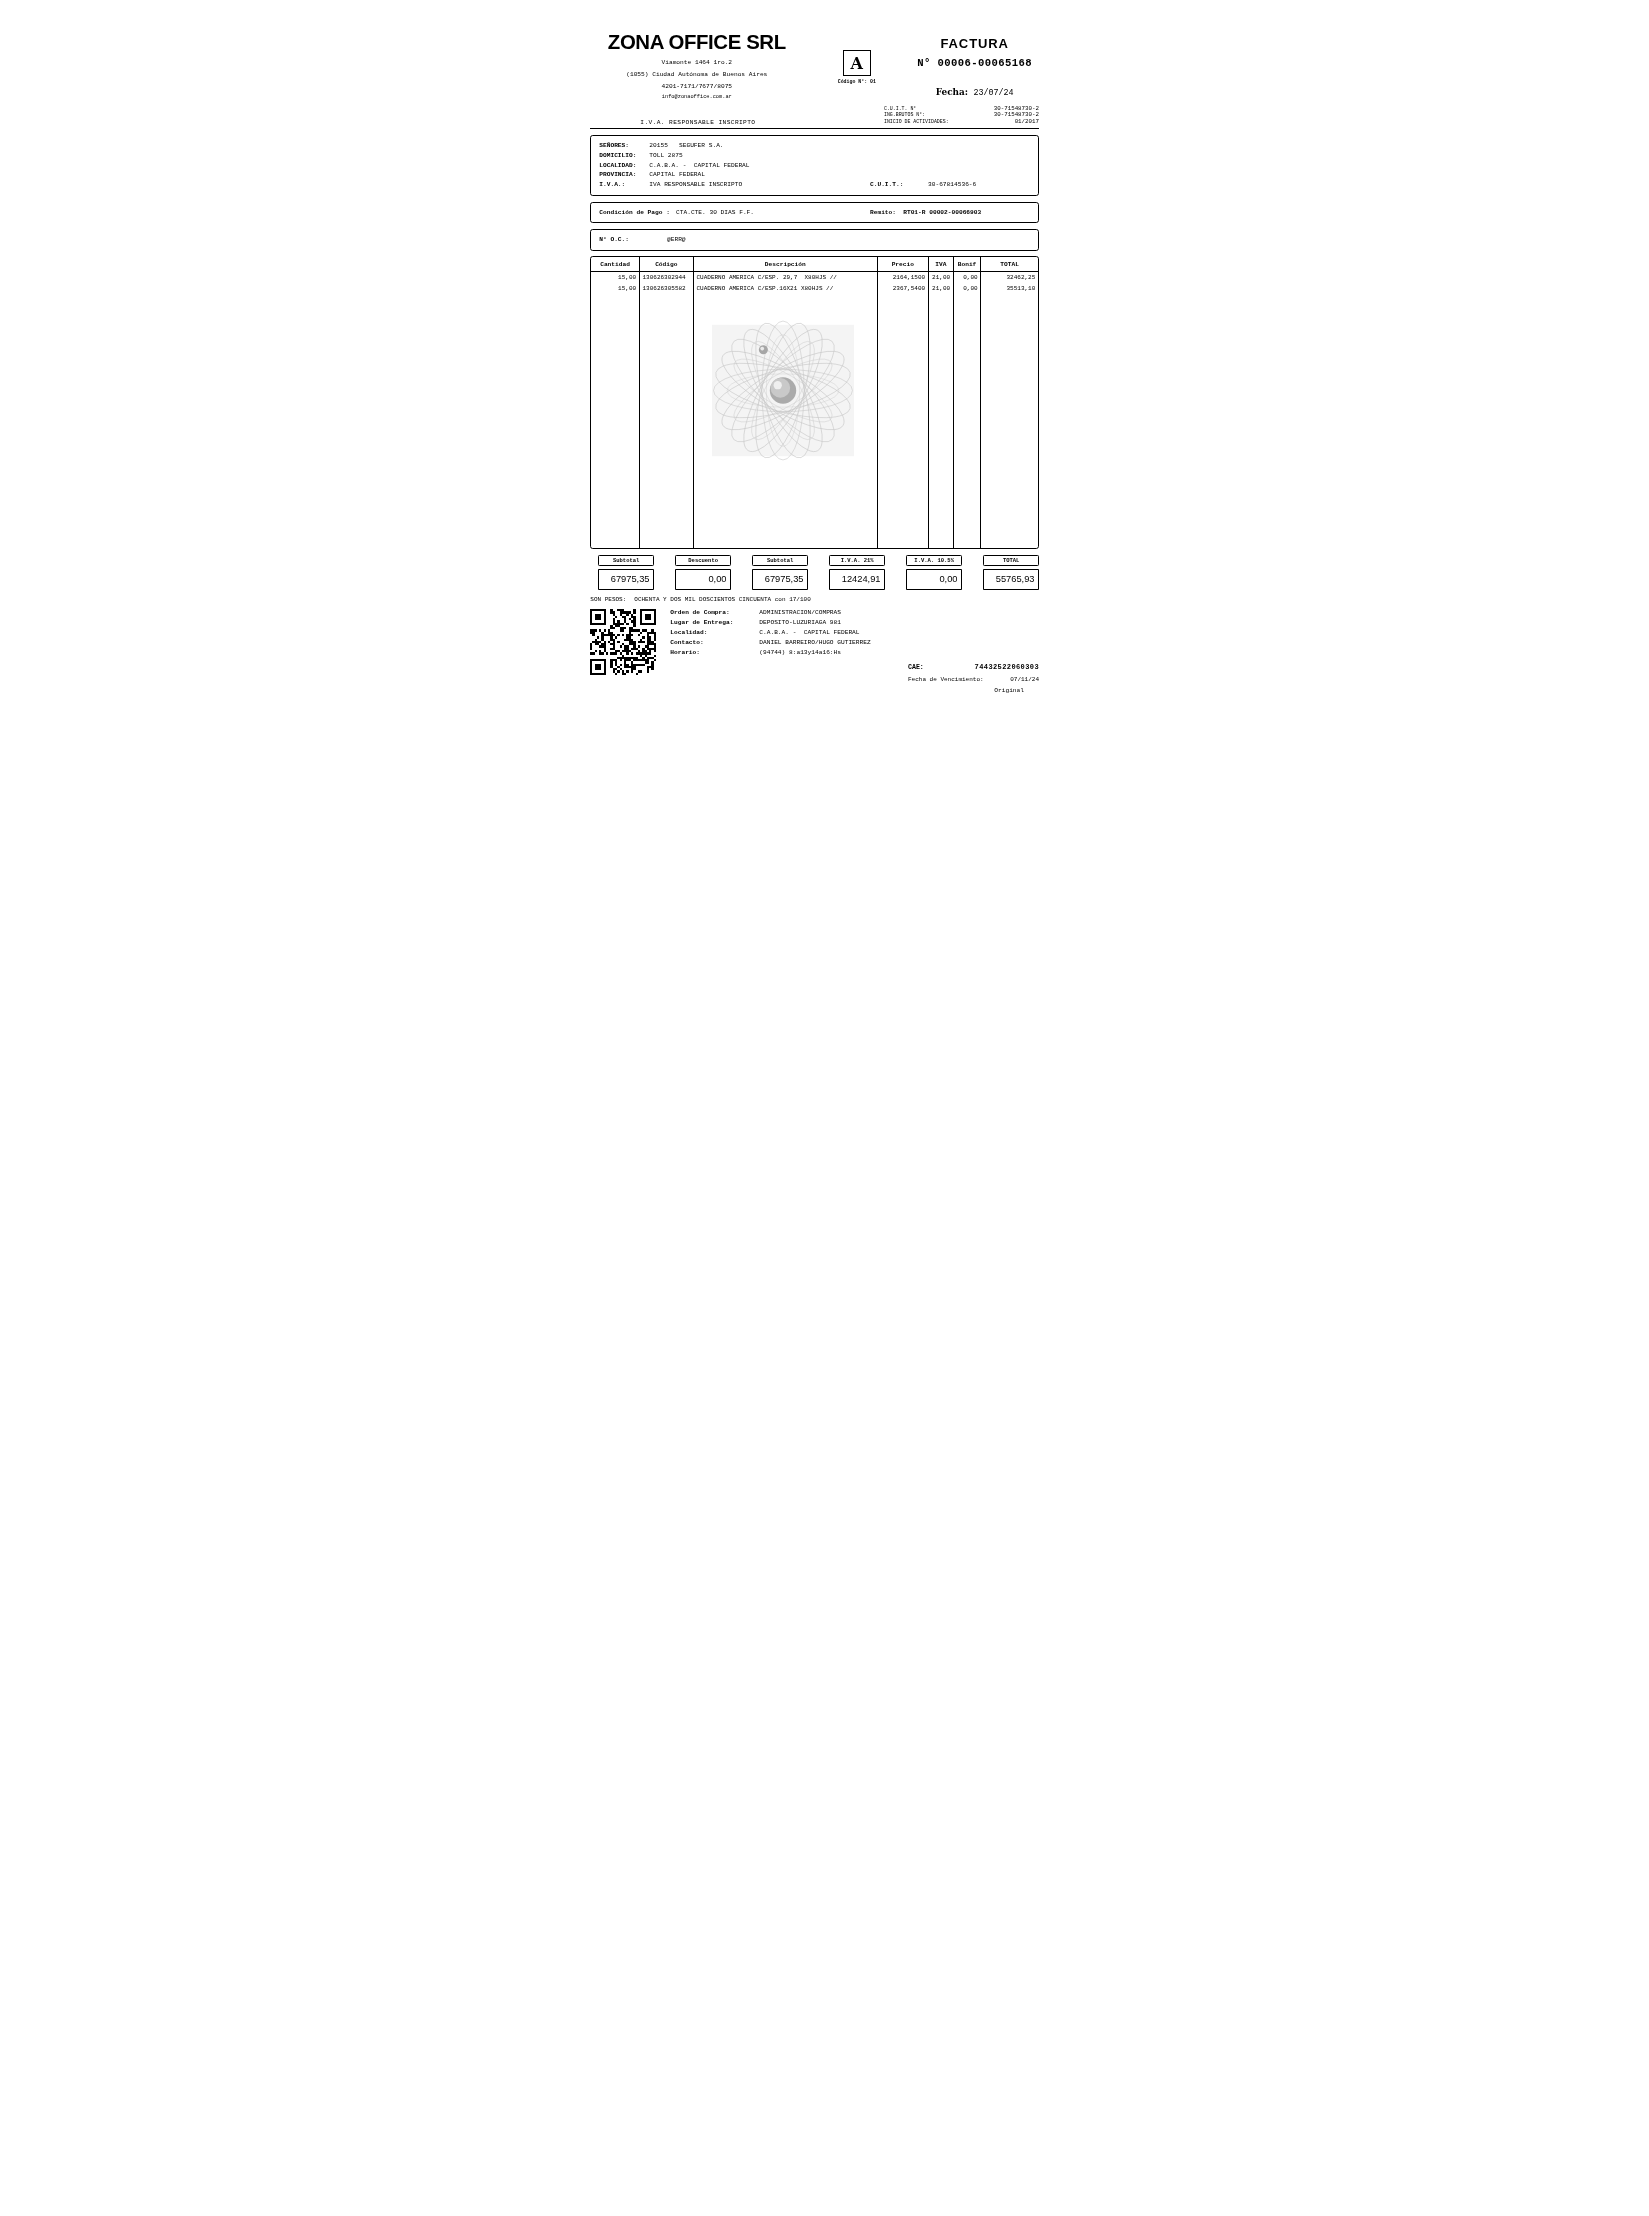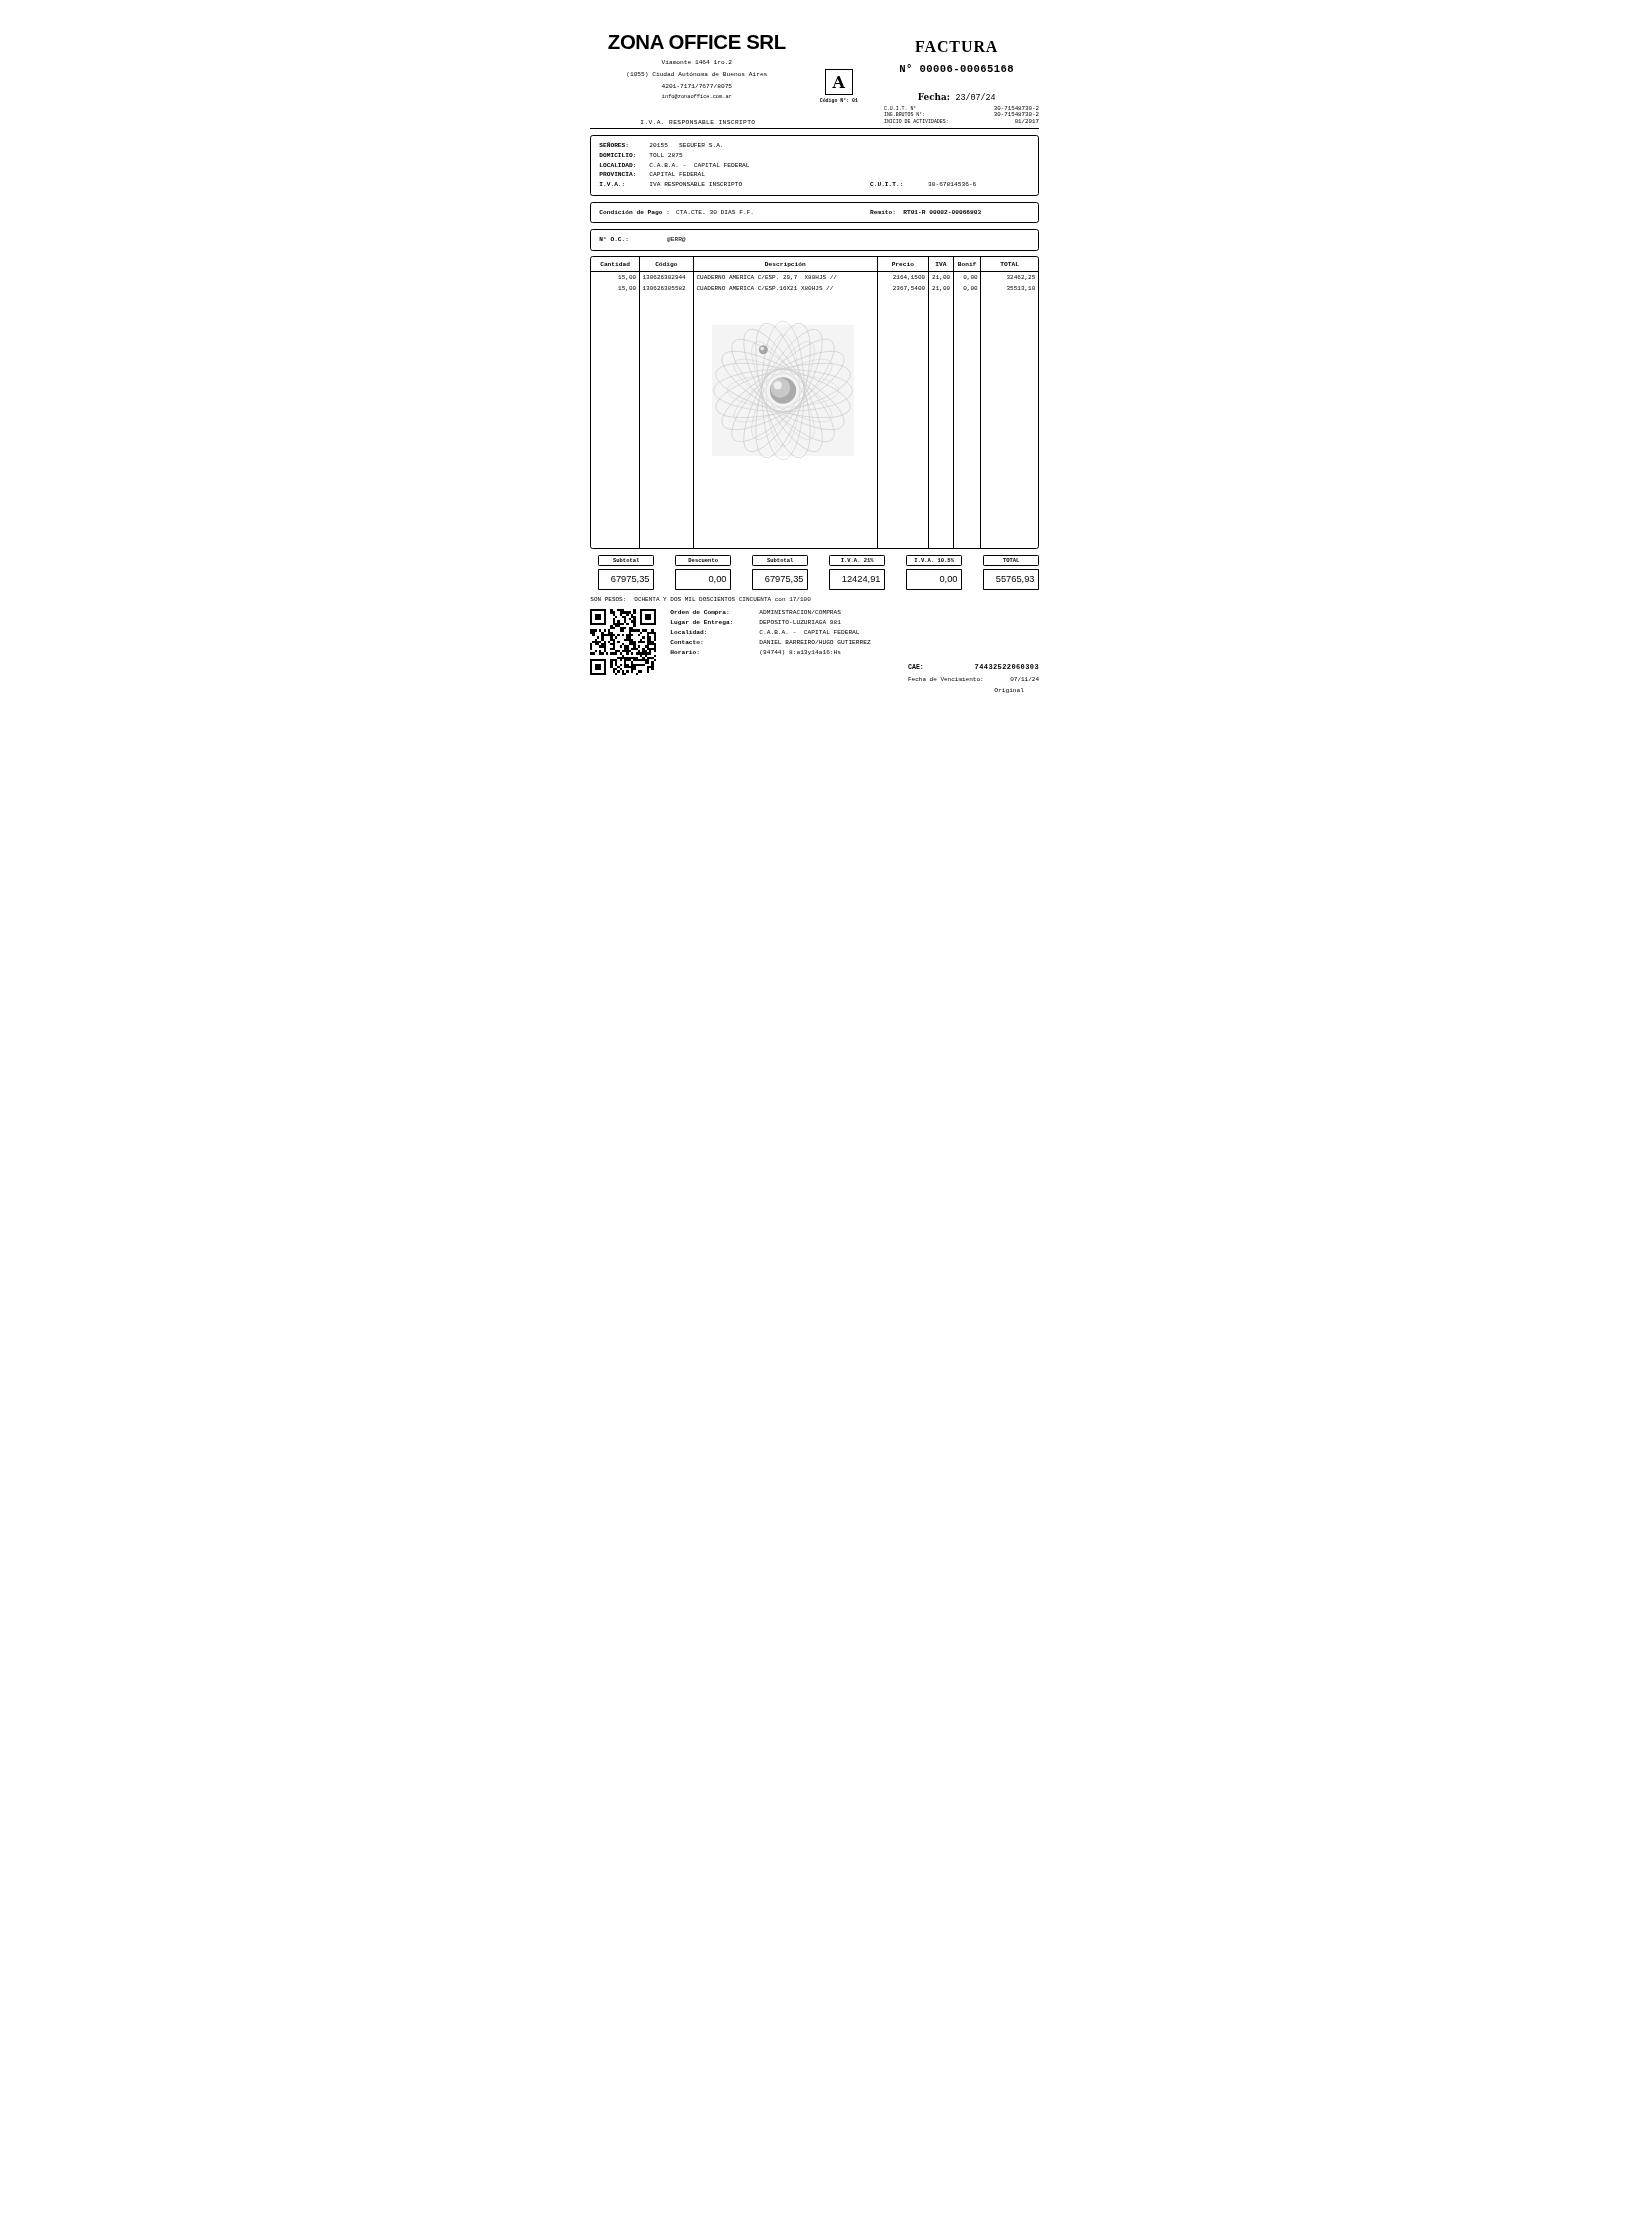--- a/index.html
+++ b/index.html
@@ -2,34 +2,34 @@
 <html style="font-size:7px"><head>
 <meta charset="utf-8">
 <style>
   * { margin:0; padding:0; box-sizing:border-box; }
   html,body { background:#ffffff; }
   body { font-family:"Liberation Mono","DejaVu Sans Mono",monospace; color:#000; }
   .page { width:495px; height:699px; margin:0 auto; background:#fff; position:relative;
           padding:31px 33px 0 13.3px; overflow:hidden; }
 
   
-  .header { display:flex; align-items:flex-end; }
+  .header { display:flex; align-items:center;gap:18px; }
   .h-left { width:213px; text-align:center; }
   .company-name { font-family:"Liberation Sans",sans-serif; font-weight:bold; font-size:20.4px;
                   letter-spacing:-0.4px; line-height:22px; }
   .addr { margin-top:4.4px; font-size:6.2px; line-height:12px; }
   .email { font-size:5.3px; line-height:9.8px; }
   .h-center { width:71px; display:flex; flex-direction:column; align-items:center; }
   .letter-box { width:28px; height:26px; border:1.3px solid #000; display:flex; align-items:center;
                 justify-content:center; font-family:"DejaVu Serif","Liberation Serif",serif;
                 font-weight:bold; font-size:16px; background:#fff; }
   .letter-code { font-size:4.9px; font-weight:bold; margin-top:3.1px; white-space:pre; }
   .h-right { flex:1; text-align:center; }
-  .doc-type { font-family:Liberation Serif, serif; font-weight:bold;
-              font-size:16px; letter-spacing:0.9px; }
+  .doc-type { font-family:Liberation Sans, sans-serif; font-weight:bold;
+              font-size:13px; letter-spacing:0.9px; }
   .doc-number { font-size:10.6px; font-weight:bold; margin-top:6.2px; letter-spacing:0.4px; white-space:pre; }
   .doc-date { margin-top:17.7px; font-size:8.9px; }
   .doc-date .lbl { font-family:"DejaVu Serif","Liberation Serif",serif; font-weight:bold; }
   .doc-date .val { font-size:8.4px; }
 
   
   .reg-row { display:flex; align-items:flex-end; justify-content:space-between;
              border-bottom:0.9px solid #000; padding-bottom:2.2px; margin-top:2.7px; }
   .iva-status { font-size:6.2px; margin-left:50px; letter-spacing:0.4px; }
   .reg-table { width:155px; font-size:4.9px; }

